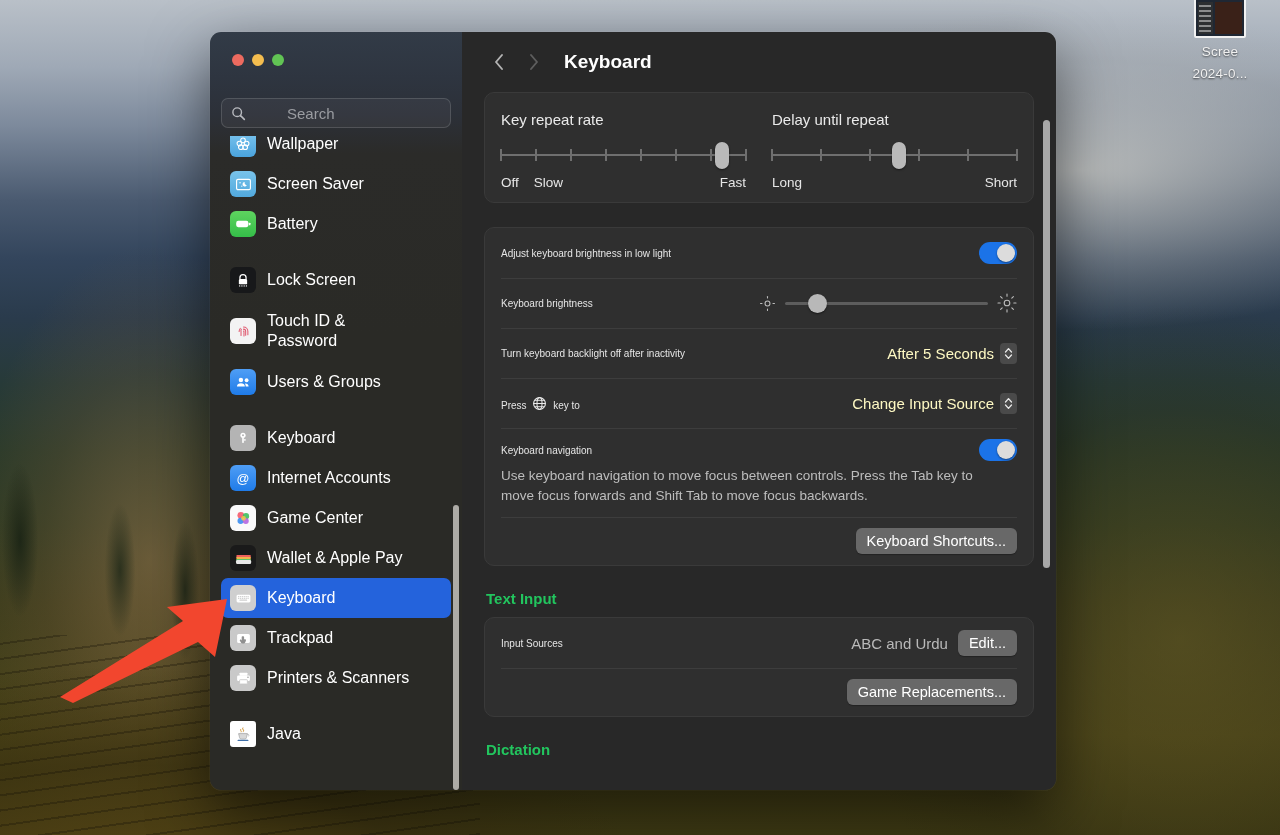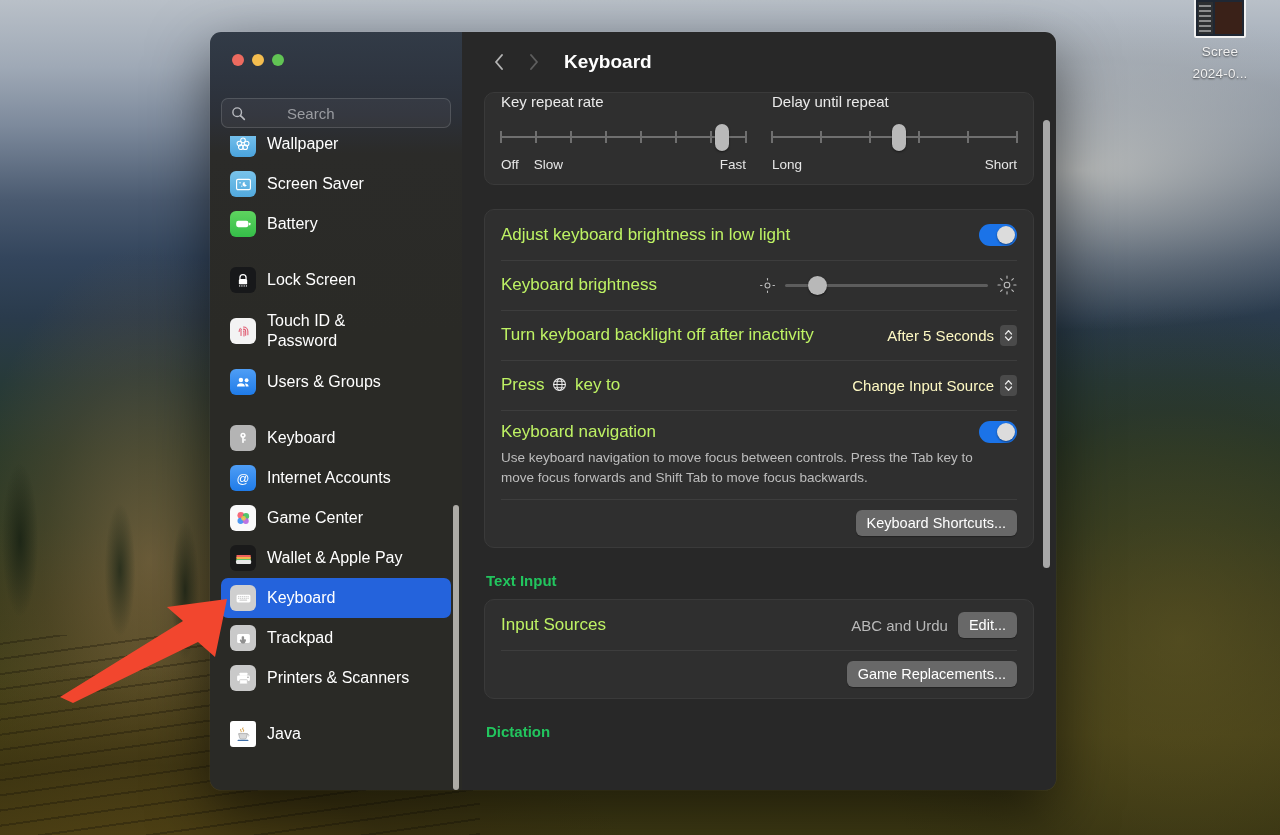--- a/index.html
+++ b/index.html
@@ -232,30 +232,30 @@
     min-height: 50px;
     padding: 0 16px;
     position: relative;
   }
   .row + .row::before {
     content: "";
     position: absolute; left: 16px; right: 16px; top: 0;
     height: 1px; background: #3d3d3d;
   }
   .row-label {
-    font-size: 17px; color: #bef264;
+    font-size: 10px; color: #e5e5e5;
     flex: 1;
   }
   .row-value {
     font-size: 15px; color: #b9b9b9;
     margin-right: 10px;
   }
 
   
-  #sliders-card { display: flex; padding: 0 16px 12px; gap: 26px; }
+  #sliders-card { display: flex; padding: 18px 16px 12px; gap: 26px; }
   .slider-block { flex: 1; }
   .slider-title { font-size: 15px; color: #eaeaea; margin-bottom: 16px; }
   .tickslider { position: relative; height: 22px; }
   .tickslider .track {
     position: absolute; left: 0; right: 0; top: 10px;
     height: 2px; background: #6f6f6f; border-radius: 1px;
   }
   .tickslider .tick {
     position: absolute; top: 5px;
     width: 2px; height: 12px; background: #6f6f6f;

